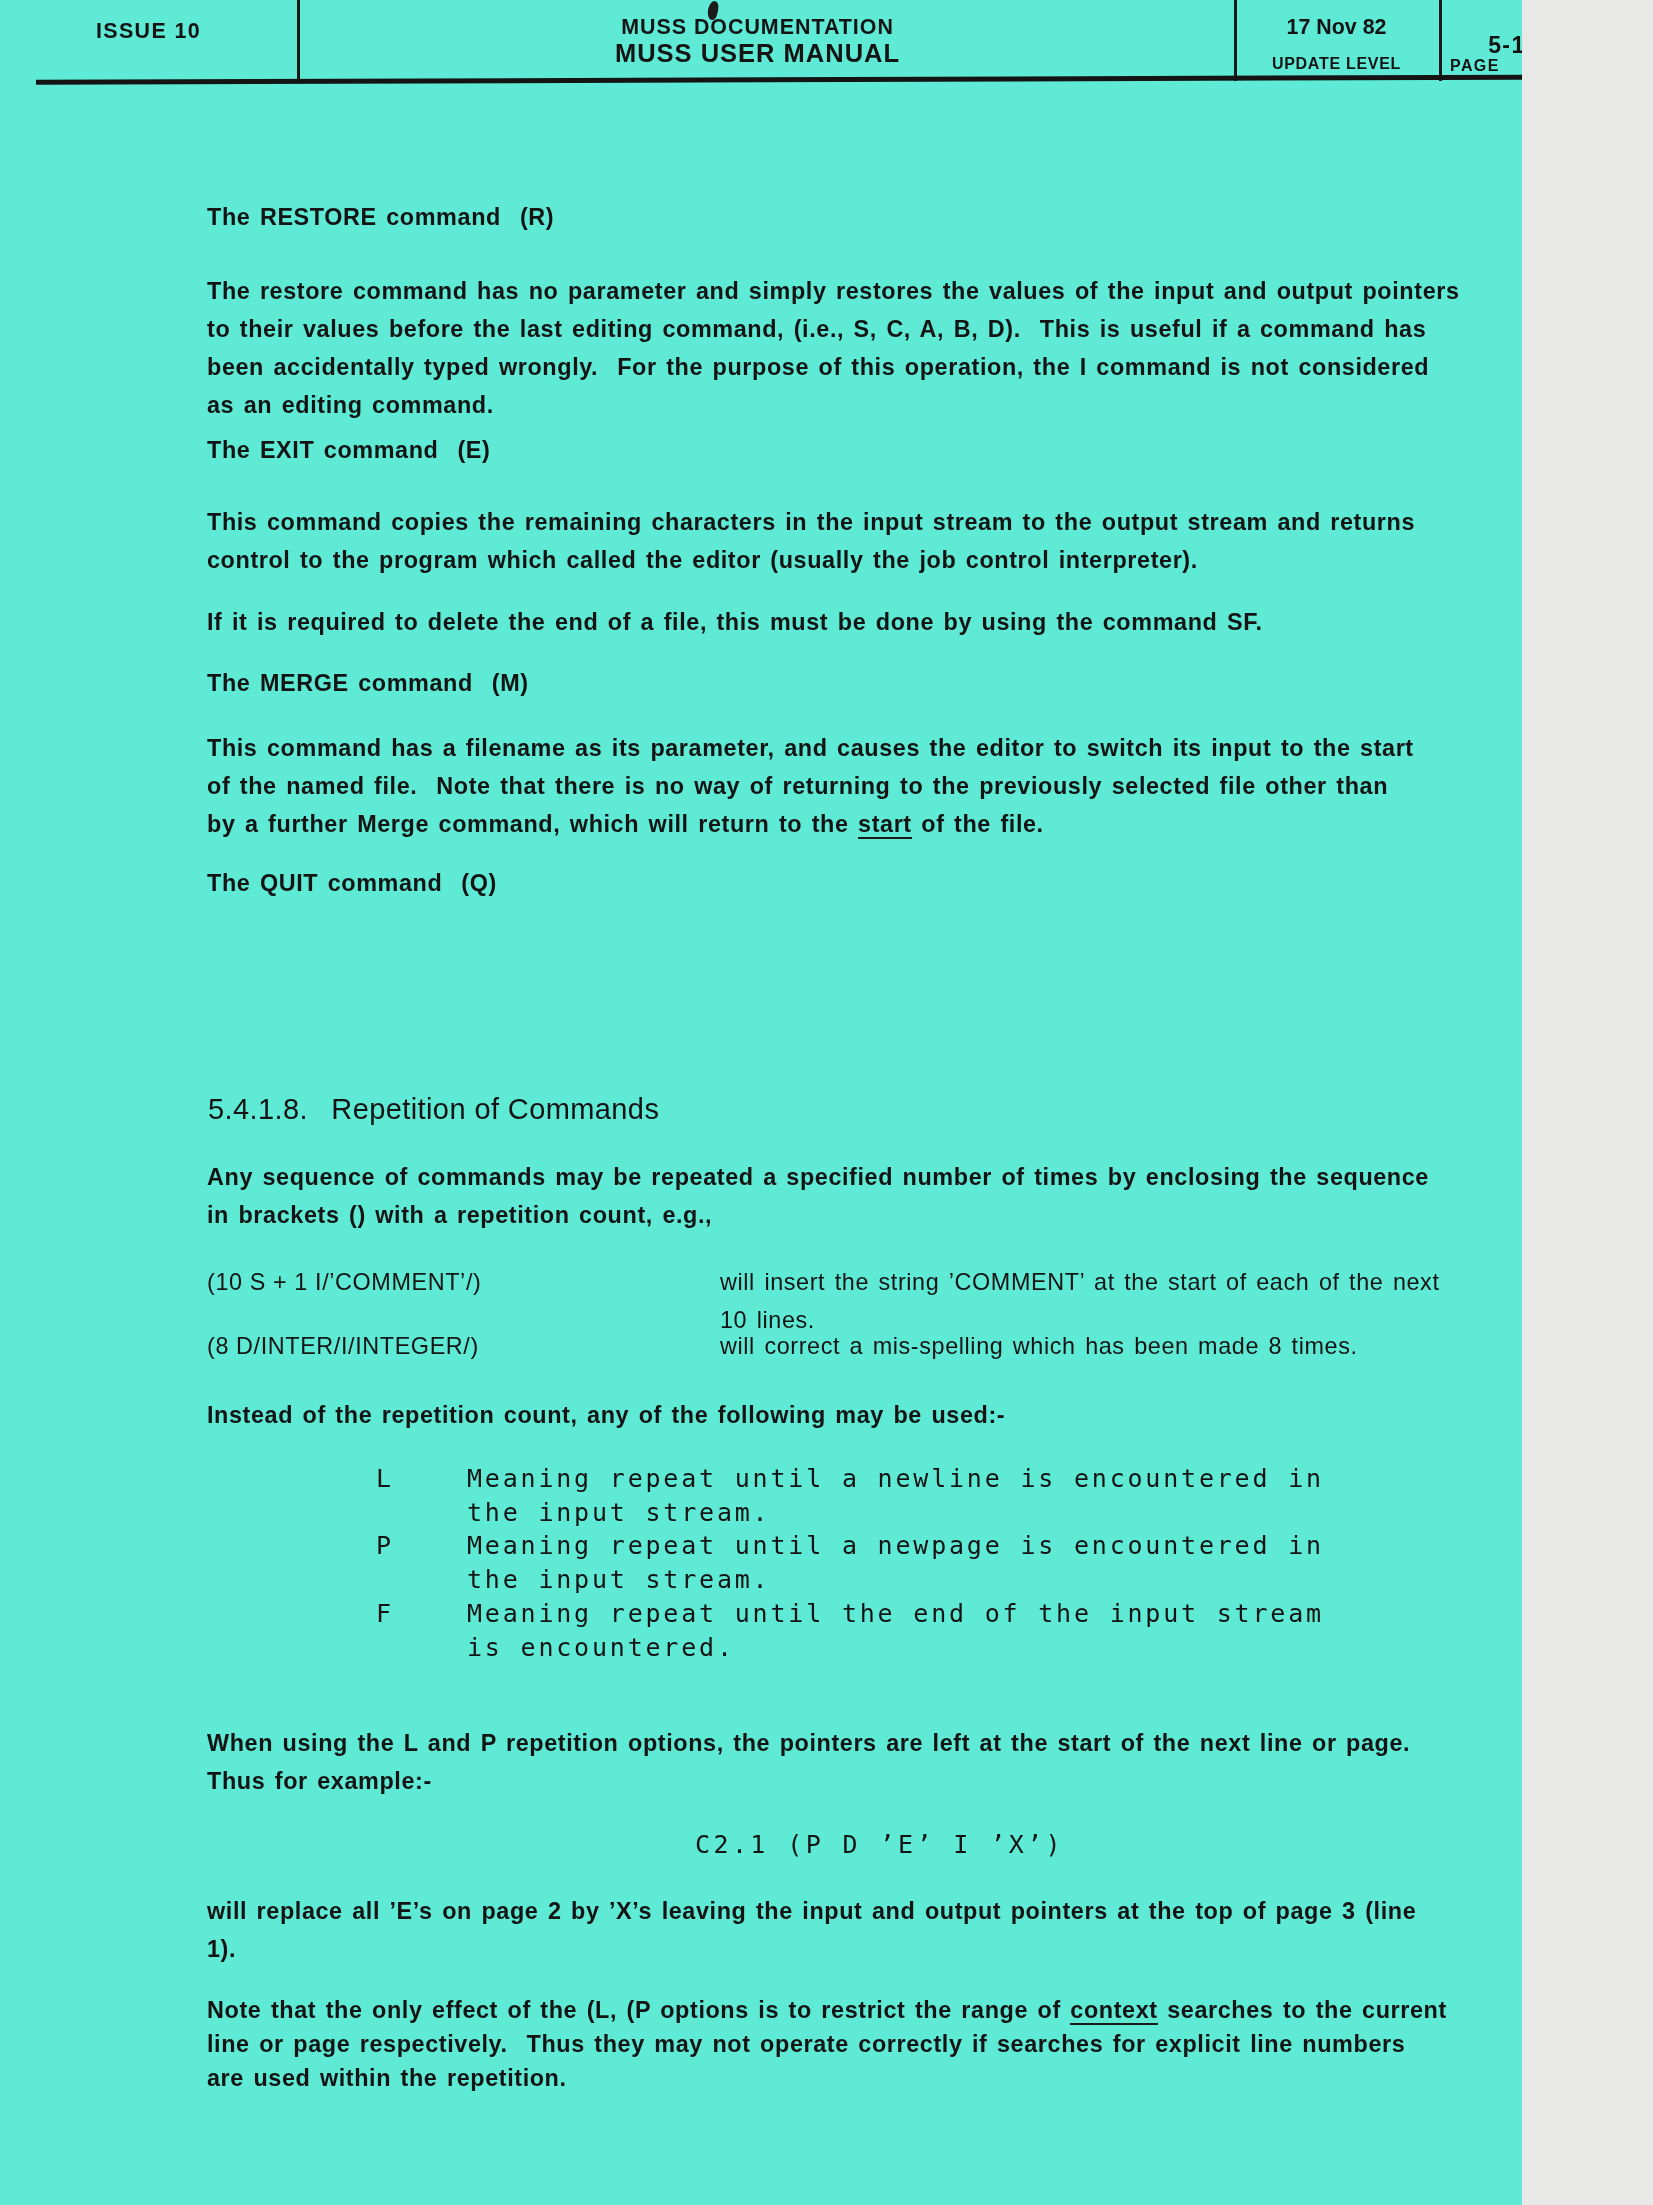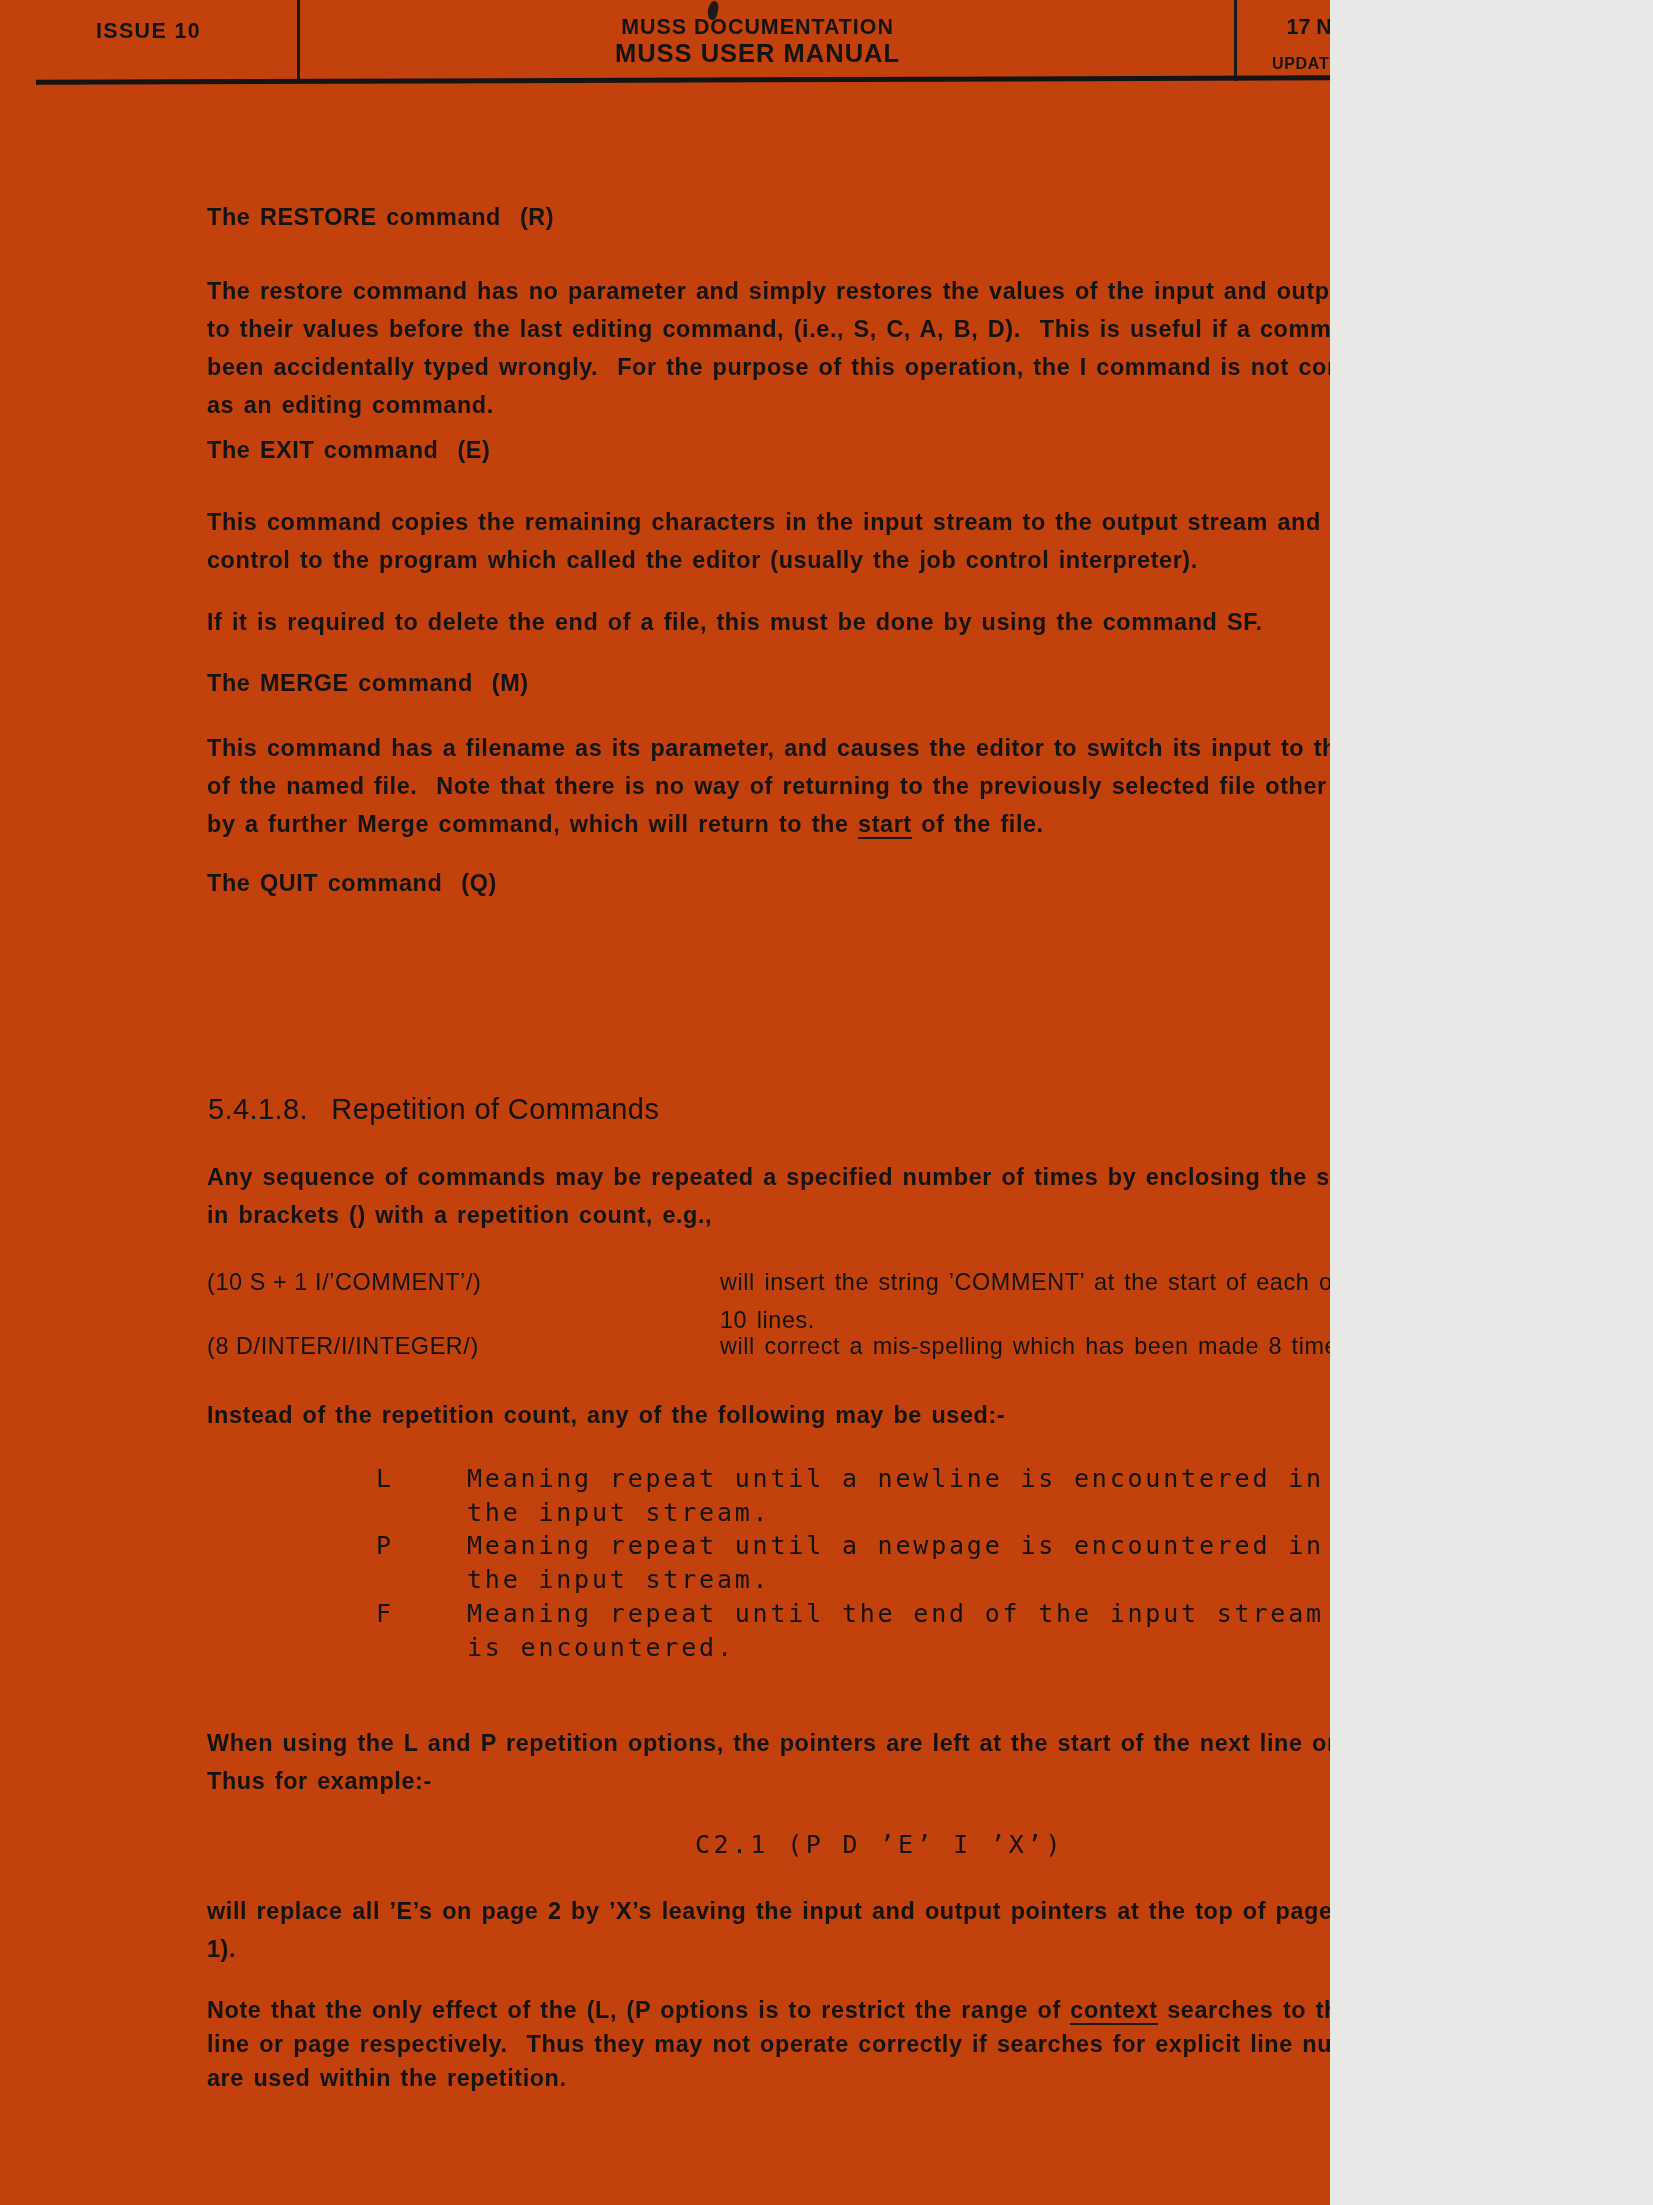--- a/index.html
+++ b/index.html
@@ -1,31 +1,31 @@
 <!DOCTYPE html>
 <html style="font-size:11px"><head>
 <meta charset="utf-8">
 <style>
   html,body { margin:0; padding:0; background:#e8e8e6; }
   .page {
-    position:relative; width:1330px; height:2205px;
-    background:#c2410c; overflow:hidden; color:#141414;
+    position:relative; width:1522px; height:2205px;
+    background:#5eead4; overflow:hidden; color:#141414;
     font-family:"Liberation Sans", sans-serif;
   }
   
   .hdr-vrule { position:absolute; top:0; width:2.8px; height:81px; background:#191919; }
   .vr1 { left:297px; } .vr2 { left:1234px; } .vr3 { left:1439px; }
   .hdr-hrule { position:absolute; left:36px; top:77px; width:1618px; height:4.8px; background:#141414; transform:rotate(-0.2deg); }
   .hdr-issue { position:absolute; left:0; top:19.3px; width:297px; text-align:center; font-size:21.4px; font-weight:bold; letter-spacing:1.4px; }
   .hdr-doc1 { position:absolute; left:482px; top:15px; width:551px; text-align:center; font-size:21.4px; font-weight:bold; letter-spacing:1px; }
   .hdr-doc2 { position:absolute; left:482px; top:39px; width:551px; text-align:center; font-size:25.5px; font-weight:bold; letter-spacing:1px; }
   .hdr-date { position:absolute; left:1234px; top:15px; width:205px; text-align:center; font-size:21.4px; font-weight:bold; }
   .hdr-update { position:absolute; left:1234px; top:55px; width:205px; text-align:center; font-size:16px; font-weight:bold; letter-spacing:0.7px; }
   .hdr-pagenum { position:absolute; left:1440px; top:32px; width:148px; text-align:center; font-size:23px; font-weight:bold; letter-spacing:1.4px; }
-  .hdr-pagelbl { position:absolute; left:1450px; top:57px; font-size:16px; font-weight:normal; letter-spacing:1.4px; }
+  .hdr-pagelbl { position:absolute; left:1450px; top:57px; font-size:16px; font-weight:bold; letter-spacing:1.4px; }
   
   .t { position:absolute; left:207px; width:1333px; font-size:23.4px; line-height:38px;
        letter-spacing:0.6px; word-spacing:2.4px; white-space:pre-line;font-weight:bold; }
   .sect-head { position:absolute; left:208px; top:1093px; font-size:29px; font-weight:normal; letter-spacing:0.4px; }
   .sect-head .num { display:inline-block; margin-right:23.4px; }
   .u { border-bottom:2.8px solid #1a1a1a; padding-bottom:0; }
   .ex-code { position:absolute; left:207px; font-size:23.4px; letter-spacing:0.6px; line-height:38px; white-space:pre; }
   .ex-desc { position:absolute; left:720px; width:830px; font-size:23.4px; line-height:38px;
              letter-spacing:0.6px; word-spacing:2.4px; white-space:pre-line; }
   .mono { font-family:"DejaVu Sans Mono", monospace; font-size:25px; line-height:34px; letter-spacing:2.8px; }

